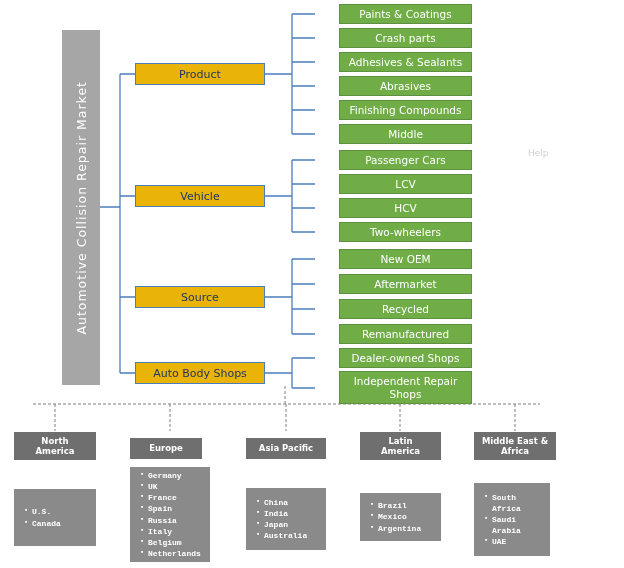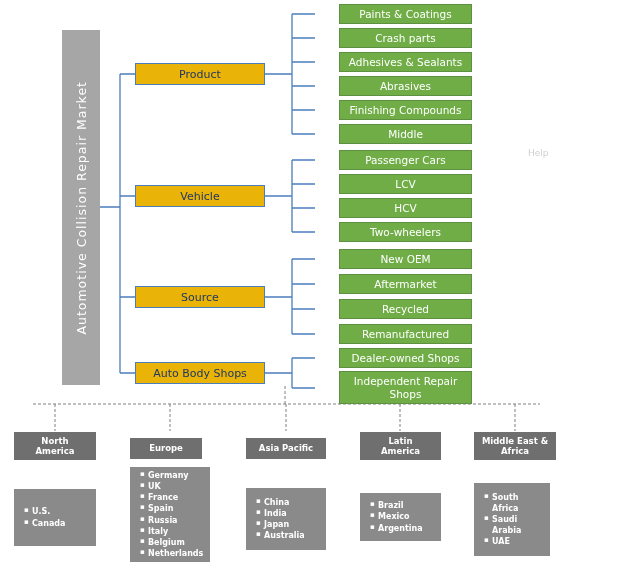--- a/index.html
+++ b/index.html
@@ -20,21 +20,21 @@
   .leaf { position:absolute; left:315px; width:133px; height:20px; background:#70ad47;
           border:1px solid #5d9141; color:#fff; font-size:10.5px; line-height:1.15;
           display:flex; align-items:center; justify-content:center; text-align:center;margin-left:24px; }
 
   .region-head { position:absolute; background:#6f6f6f; color:#fff; font-size:8.5px;
                  font-weight:bold; line-height:1.2; text-align:center;
                  display:flex; align-items:center; justify-content:center; }
   .region-body { position:absolute; background:#8a8a8a; color:#fff; font-size:8px;
                  font-weight:bold; display:flex; flex-direction:column; justify-content:center;
                  padding-left:10px; padding-right:4px; }
-  .region-body .item { position:relative; padding-left:8px; line-height:1.4; }
+  .region-body .item { position:relative; padding-left:8px; line-height:1.4;font-family:Liberation Mono, monospace; }
   .region-body .item::before { content:"▪"; position:absolute; left:0; top:0; font-size:7px; }
 
   .watermark { position:absolute; left:528px; top:148px; color:#cfcfcf; font-size:9px; }
 </style>
 </head>
 <body>
 
 <div class="canvas">
 
   <svg class="wires" width="624" height="568">

